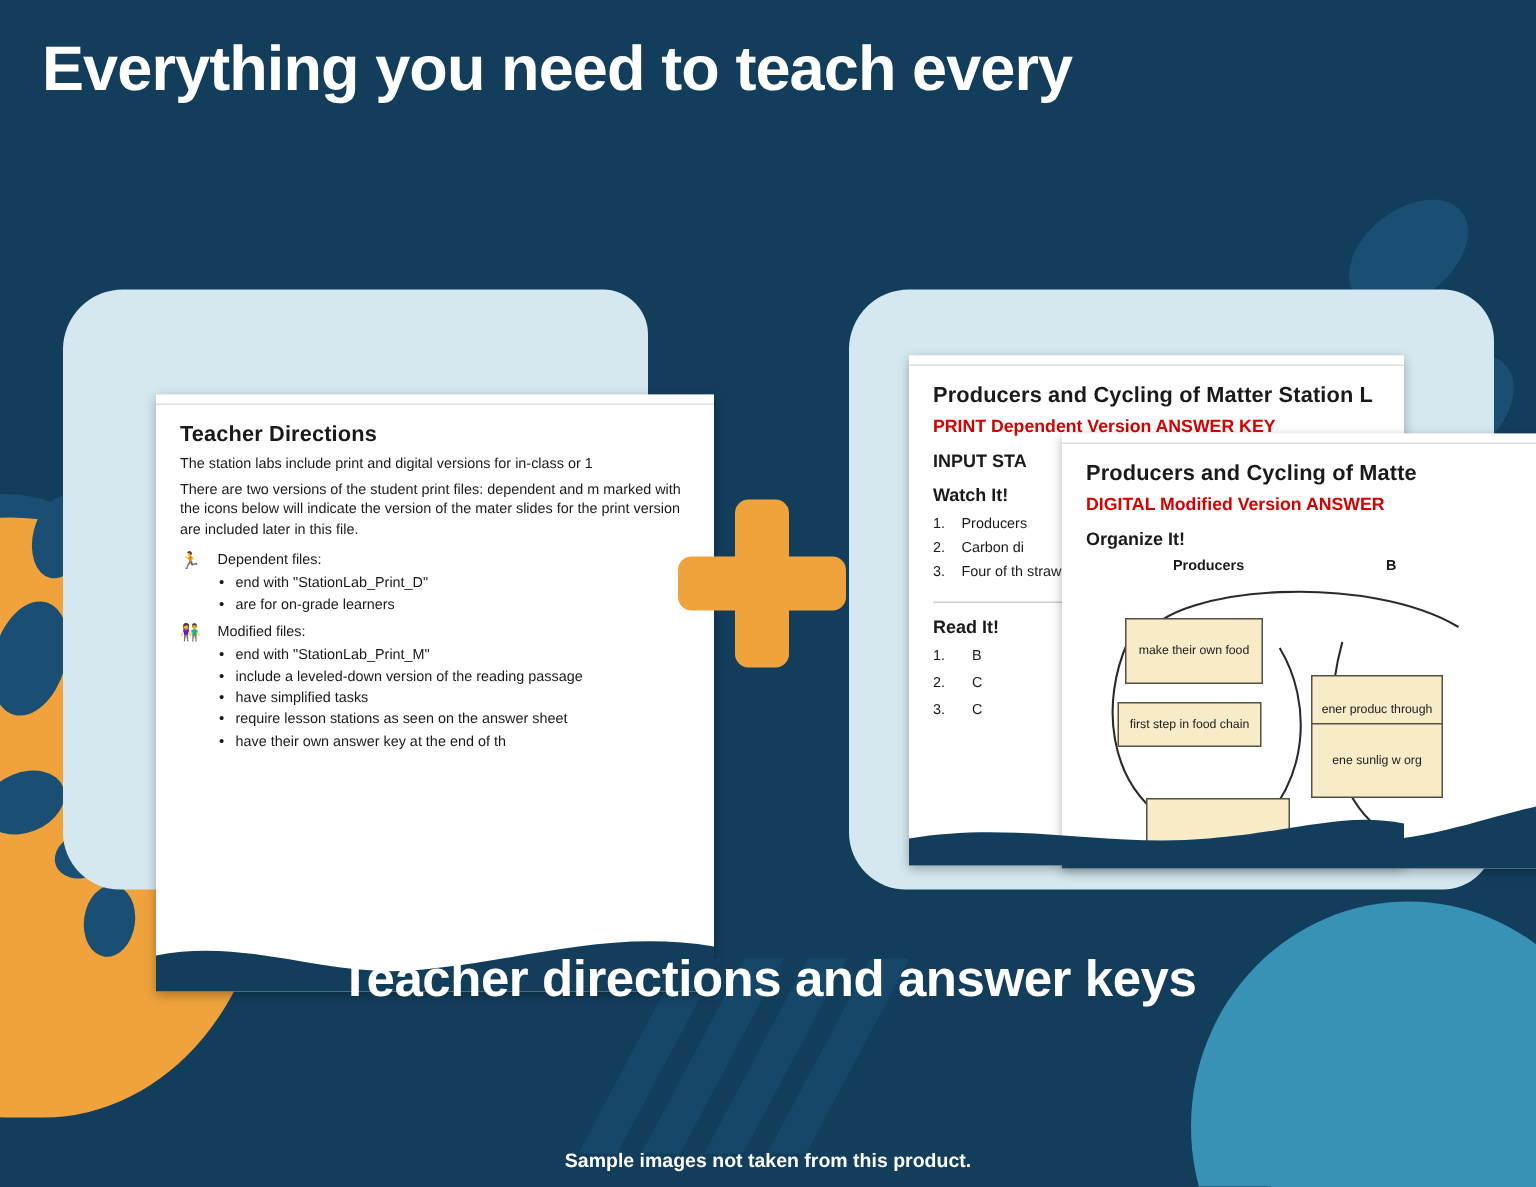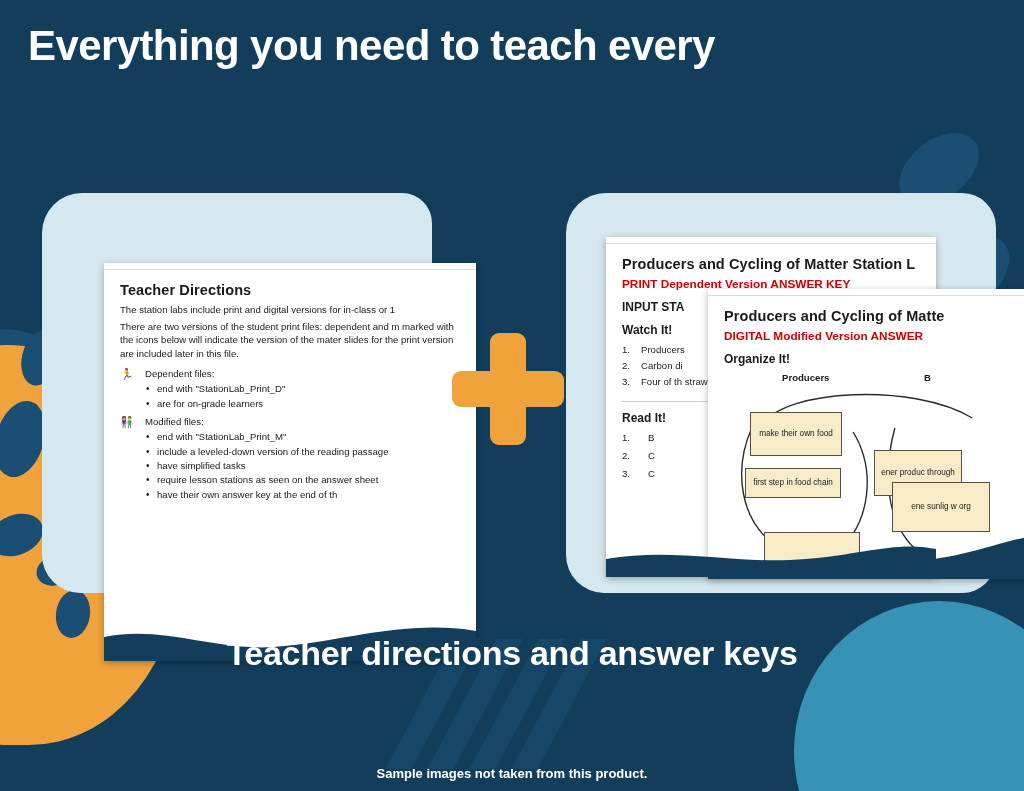--- a/index.html
+++ b/index.html
@@ -267,21 +267,21 @@
           <path d="M28,56 C10,96 14,150 56,176" stroke="#2A2A2A" stroke-width="1.4" fill="none"></path>
           <path d="M130,60 C152,96 150,150 112,182" stroke="#2A2A2A" stroke-width="1.4" fill="none"></path>
           <path d="M172,56 C160,100 162,152 196,180" stroke="#2A2A2A" stroke-width="1.4" fill="none"></path>
         </svg>
         <div class="dg-label" style="left:58px; top:0;">Producers</div>
         <div class="dg-label" style="left:200px; top:0;">B</div>
 
         <div class="dg-box" style="left:26px;  top:40px;  width:92px; height:44px;">make their own food</div>
         <div class="dg-box" style="left:10px;  top:96px;  width:96px; height:30px;margin-left:11px;">first step in food chain</div>
         <div class="dg-box" style="left:150px; top:52px;  width:88px; height:46px;margin-top:26px;">ener produc through</div>
-        <div class="dg-box" style="left:168px; top:110px; width:98px; height:50px;">ene sunlig w org</div>
+        <div class="dg-box" style="left:150px; top:110px; width:88px; height:50px;">ene sunlig w org</div>
         <div class="dg-box" style="left:40px;  top:160px; width:96px; height:34px;"></div>
       </div>
     </div>
     <div class="wave">
       <svg viewBox="0 0 330 46" preserveAspectRatio="none">
         <path d="M0,24 C60,34 120,22 180,26 C240,30 290,6 330,0 L330,46 L0,46 Z" fill="#123E5C"></path>
       </svg>
     </div>
   </div>
 

